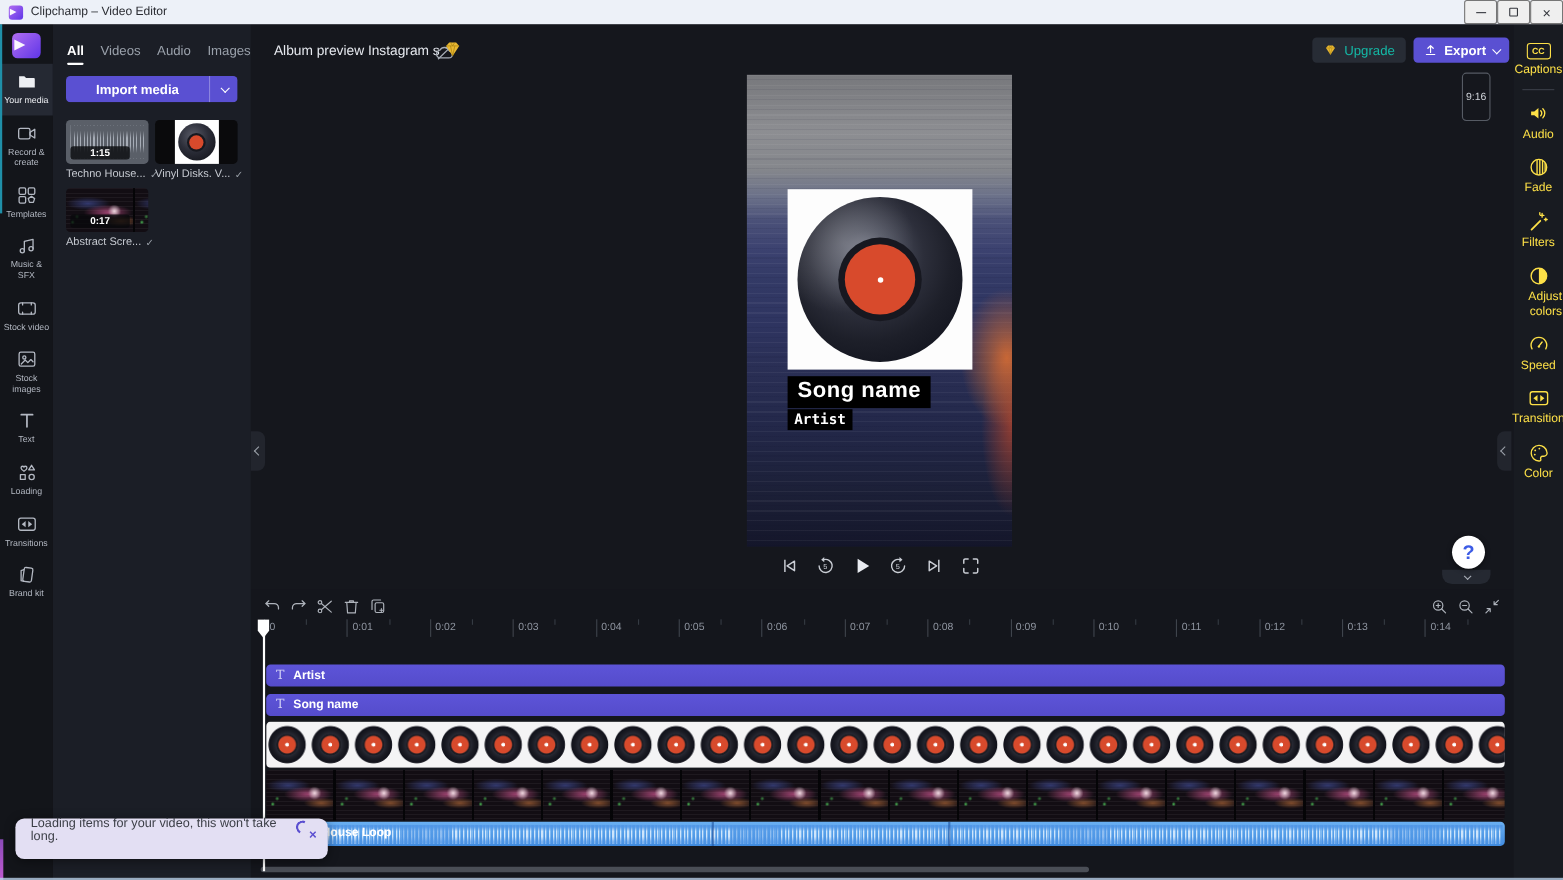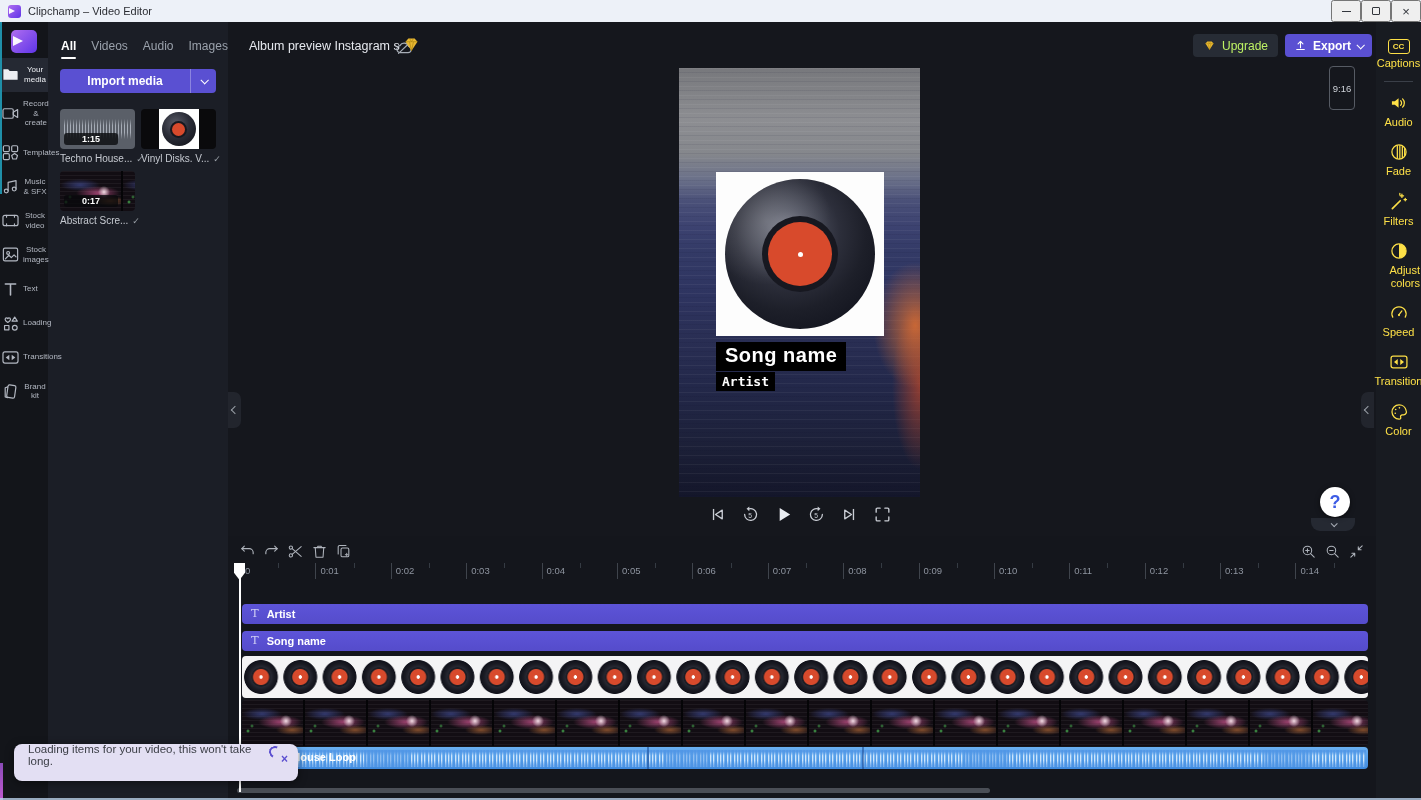--- a/index.html
+++ b/index.html
@@ -18,21 +18,21 @@
 
   
   .edge-teal{position:absolute;left:0;top:22px;width:2px;height:172px;background:#1f8fa8;z-index:70}
   .edge-purple{position:absolute;left:0;top:763px;width:3px;height:37px;background:linear-gradient(#8a4bb8,#c05ad0);z-index:70}
   .bottom-edge{position:absolute;left:0;bottom:0;width:1421px;height:2px;background:#b9cfe8;opacity:.8;z-index:75}
 
   
   .leftnav{position:absolute;left:0;top:22px;width:48px;height:778px;background:#13151a;display:flex;flex-direction:column;align-items:center;z-index:10}
   .nav-logo{width:26px;height:23px;border-radius:5px;margin:8px 0 5px;background:linear-gradient(135deg,#b06ef0,#5f35e8);position:relative;overflow:hidden;flex:none}
   .nav-logo::after{content:"";position:absolute;left:2px;top:6px;border-left:10px solid #fff;border-top:5px solid transparent;border-bottom:5px solid transparent;opacity:.95}
-  .nav-item{width:48px;padding:7px 1px 8px;display:flex;flex-direction:row;align-items:center;gap:3px;color:#b3b8c2;cursor:pointer}
+  .nav-item{width:48px;padding:7px 1px 8px;display:flex;flex-direction:column;align-items:center;gap:3px;color:#b3b8c2;cursor:pointer}
   .nav-item.active{background:#252933;color:#edeff3}
   .nav-icon{width:19px;height:19px;display:flex;align-items:center;justify-content:center}
   .nav-icon svg{width:19px;height:19px}
   .nav-label{font-size:8px;line-height:1.2;text-align:center}
 
   
   .media-panel{position:absolute;left:48px;top:22px;width:180px;height:778px;background:#1b1e26;z-index:9}
   .mtabs{display:flex;gap:15px;align-items:center;padding:16px 0 0 13px;height:38px}
   .mtab{background:none;border:none;font-family:inherit;font-size:12px;color:#9aa1ab;position:relative;cursor:pointer;padding:0 0 6px}
   .mtab.active{color:#fff;font-weight:bold}
@@ -69,21 +69,21 @@
   
   .collapse-tab{position:absolute;width:13px;height:36px;background:#22252d;display:flex;align-items:center;justify-content:center;color:#9aa0a8;cursor:pointer;z-index:12}
   .ct-left{left:228px;top:392px;border-radius:0 7px 7px 0}
   .ct-right{left:1361px;top:392px;border-radius:7px 0 0 7px}
 
   
   .proj-title{position:absolute;left:249px;top:39px;font-size:12.5px;color:#e5e8ee;z-index:5}
   .cloud-wrap{position:absolute;left:395px;top:36px;width:26px;height:20px;z-index:5;color:#a7adb6}
   .cloud-wrap svg{width:19px;height:19px;margin-top:2px}
   .cloud-gem{position:absolute;right:0;top:-3px;width:10px;height:10px}
-  .btn-upgrade{position:absolute;left:1193px;top:34px;height:23px;padding:0 10px;display:flex;align-items:center;gap:6px;background:#272c35;border:none;border-radius:4px;color:#bef264;font-family:inherit;font-size:12px;cursor:pointer;z-index:5}
+  .btn-upgrade{position:absolute;left:1193px;top:34px;height:23px;padding:0 10px;display:flex;align-items:center;gap:6px;background:#272c35;border:none;border-radius:4px;color:#14b8a6;font-family:inherit;font-size:12px;cursor:pointer;z-index:5}
   .btn-export{position:absolute;left:1285px;top:34px;height:23px;padding:0 9px;display:flex;align-items:center;gap:6px;background:#5a50d2;border:none;border-radius:4px;color:#fff;font-family:inherit;font-size:12px;font-weight:bold;cursor:pointer;z-index:5}
   .gem{width:13px;height:13px}
   .aspect-box{position:absolute;left:1329px;top:66px;width:26px;height:44px;border:1px solid #565b64;border-radius:4px;display:flex;align-items:center;justify-content:center;font-size:9.5px;color:#cfd3d9;z-index:5}
 
   
   .chev{display:inline-block;width:6px;height:6px;border-right:1.5px solid currentColor;border-bottom:1.5px solid currentColor}
   .chev-down{transform:rotate(45deg) translateY(-1px)}
   .chev-left{transform:rotate(135deg)}
 
   

